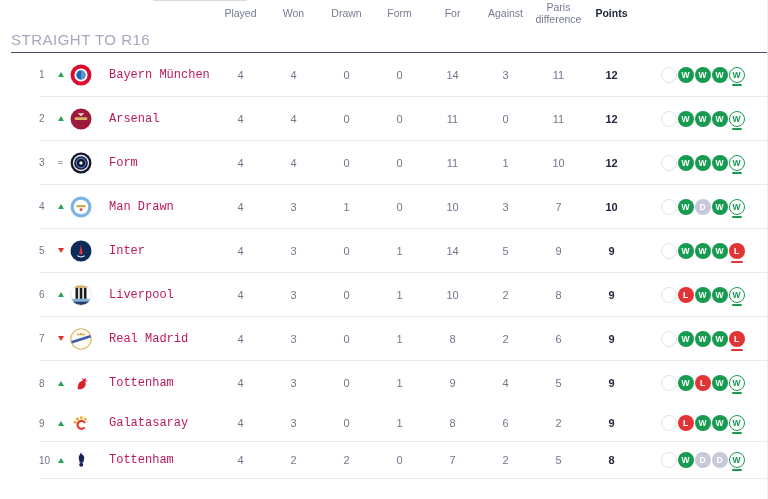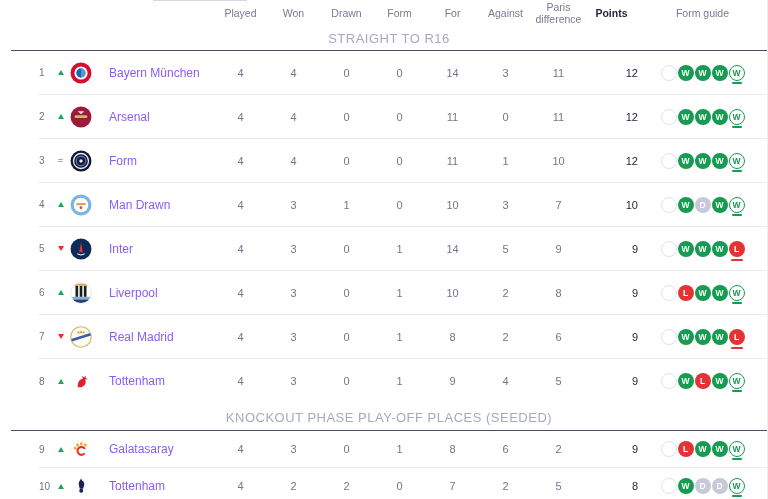--- a/index.html
+++ b/index.html
@@ -19,41 +19,41 @@
     align-items:center;
     margin-left:28px;
   }
   .header-row { height:27px; }
   .hcell {
     text-align:center; font-size:10.5px; line-height:1.12; color:#767b90; padding:0 2px;
   }
   .hcell.pts { font-weight:bold; color:#1f2438; }
 
   .section-label {
-    font-size:13px; letter-spacing:.5px; color:#a6a9bd;
-    padding:4px 0 4px; border-bottom:1px solid #4a4e63;text-align:center;
+    font-size:15px; letter-spacing:.5px; color:#a6a9bd;
+    padding:4px 0 4px; border-bottom:1px solid #4a4e63;
   }
   .section + .section .section-label { padding:7px 0 5px; }
 
   .row { height:44px; border-bottom:1px solid #eaebf1; cursor:pointer; }
   .section:first-of-type .row:last-child { border-bottom:none; }
   .section.compact .row { height:37px; }
 
   .team-cell { display:flex; align-items:center; height:100%; }
   .pos { width:15px; font-size:10px; color:#6f7489; text-align:left; }
   .mv { width:13px; display:flex; justify-content:center; align-items:center; }
   .mv-up { width:0; height:0; border-left:3.5px solid transparent; border-right:3.5px solid transparent; border-bottom:5px solid #23a55a; }
   .mv-down { width:0; height:0; border-left:3.5px solid transparent; border-right:3.5px solid transparent; border-top:5px solid #e0312e; }
   .mv-same { font-size:9px; color:#9fa3b8; font-weight:bold; }
   .crest { width:24px; height:24px; display:flex; align-items:center; justify-content:center; margin-left:2px; }
   .crest svg { display:block; }
-  .tname { margin-left:16px; font-size:12px; color:#8b5cf6; }
+  .tname { margin-left:16px; font-size:12px; color:#be185d;font-family:Liberation Mono, monospace; }
 
   .num { text-align:center; font-size:11px; color:#71768c; }
-  .num.pts { font-weight:normal; color:#23283f;text-align:right; }
+  .num.pts { font-weight:bold; color:#23283f; }
 
   .form-cell { display:flex; justify-content:center; align-items:center; }
   .fcircle {
     position:relative; width:16px; height:16px; border-radius:50%;
     margin:0 .5px; display:flex; align-items:center; justify-content:center;
     font-size:8.5px; font-weight:bold; color:#fff;
   }
   .f-empty { background:#fff; border:1px solid #e2e3eb; }
   .f-w { background:#169b50; }
   .f-d { background:#c7c9d9; }
@@ -71,21 +71,20 @@
   <div class="header-row" id="header-row">
       <div class="hcell"></div>
       <div class="hcell">Played</div>
       <div class="hcell">Won</div>
       <div class="hcell">Drawn</div>
       <div class="hcell">Form</div>
       <div class="hcell">For</div>
       <div class="hcell">Against</div>
       <div class="hcell">Paris difference</div>
       <div class="hcell pts">Points</div>
-      <div class="hcell">Form guide</div>
     </div>
   <div id="sections">
       <div class="section">
         <div class="section-label">STRAIGHT TO R16</div>
         <div class="row">
           <div class="team-cell">
             <span class="pos">1</span>
             <span class="mv">
               <span class="mv-up"></span>
             </span>
@@ -411,21 +410,20 @@
               <span class="fletter">W</span>
             </span>
             <span class="fcircle f-w latest">
               <span class="fletter">W</span>
               <span class="f-underline"></span>
             </span>
           </div>
         </div>
       </div>
       <div class="section compact">
-        <div class="section-label">KNOCKOUT PHASE PLAY-OFF PLACES (SEEDED)</div>
         <div class="row">
           <div class="team-cell">
             <span class="pos">9</span>
             <span class="mv">
               <span class="mv-up"></span>
             </span>
             <span class="crest">
               <svg viewBox="0 0 20 20" width="22" height="22">
                 <circle cx="10" cy="10" r="9.5" fill="#fff"></circle>
                 <path d="M4.4 10.4 A5.9 5.9 0 0 1 15.6 8.6" fill="none" stroke="#f2a71b" stroke-width="2.4" stroke-dasharray="2.2 1.5"></path>

